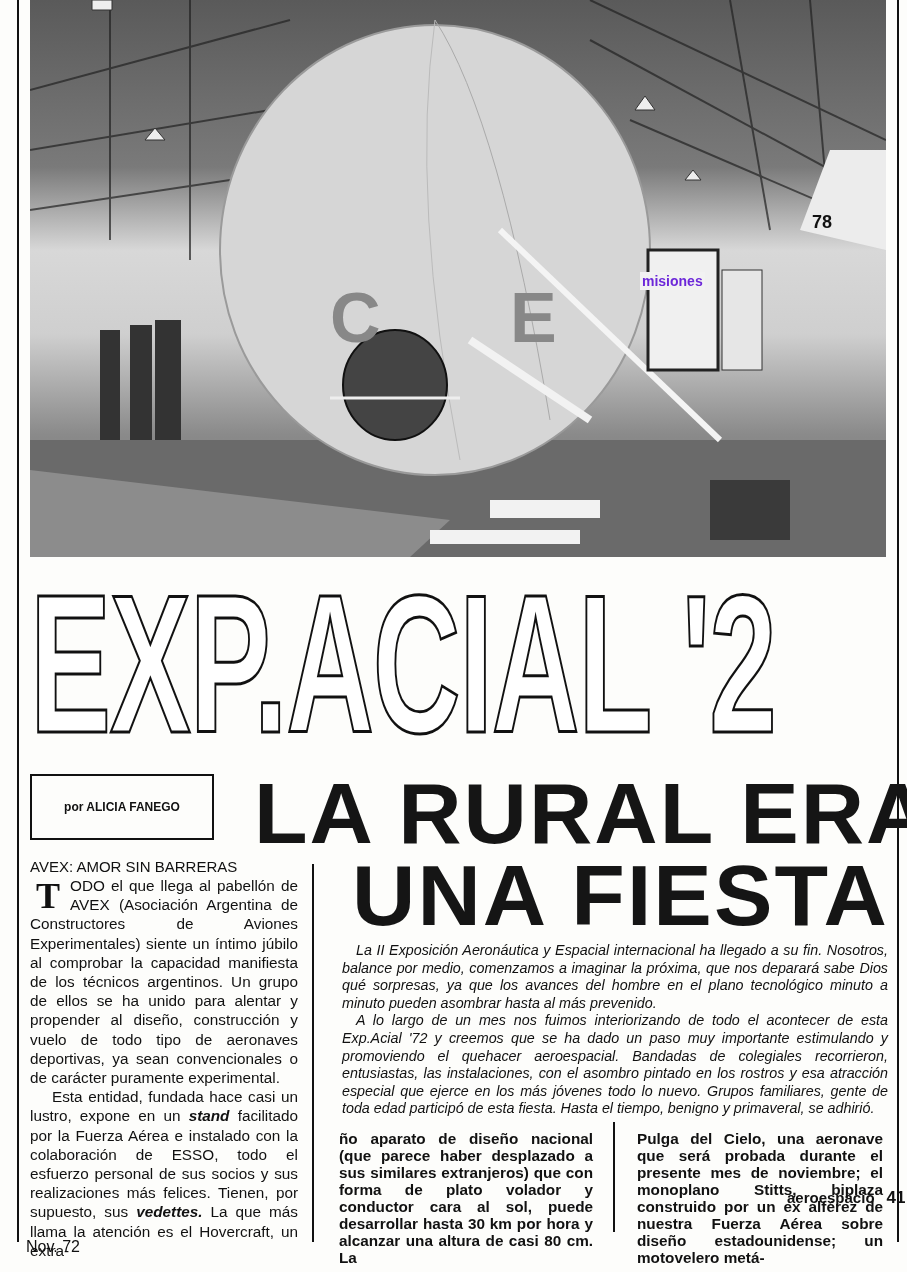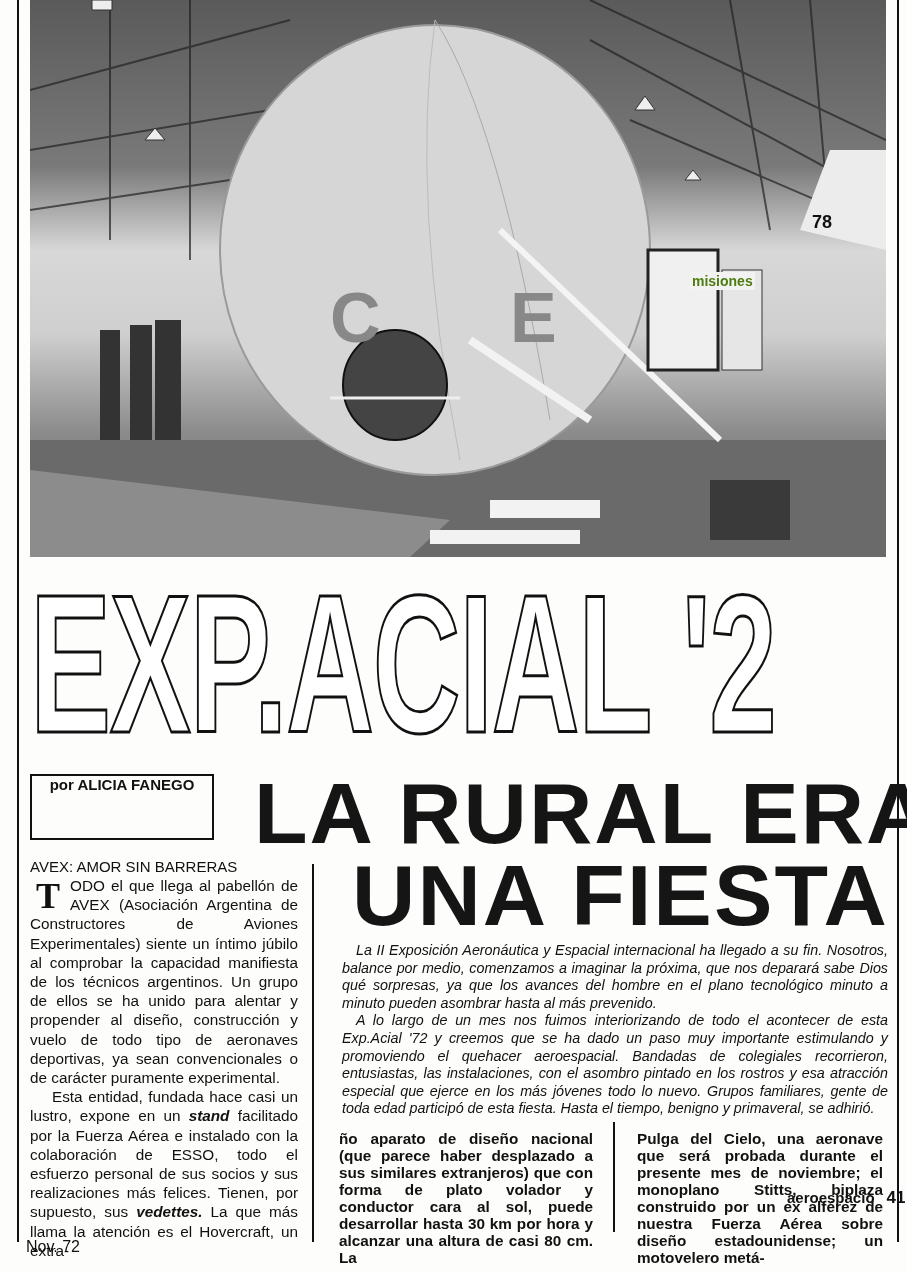--- a/index.html
+++ b/index.html
@@ -12,35 +12,35 @@
   .frame-right { position: absolute; left: 897px; top: 0; width: 2px; height: 1242px; background: #111; }
 
   
   .photo {
     position: absolute; left: 30px; top: 0; width: 856px; height: 557px; overflow: hidden;
     background: linear-gradient(180deg, #5a5a5a 0%, #7a7a7a 30%, #d8d8d8 45%, #cfcfcf 60%, #8a8a8a 78%, #6c6c6c 100%);
   }
   .photo svg { position: absolute; left: 0; top: 0; }
   .photo .balloon-label { position: absolute; left: 300px; top: 278px; font: bold 70px "Liberation Sans", sans-serif; color: #888; letter-spacing: 55px; }
   .photo .tail-label { position: absolute; left: 782px; top: 212px; font: bold 18px "Liberation Sans", sans-serif; color: #111; }
-  .photo .sign-label { position: absolute; left: 660px; top: 272px; font: bold 14px "Liberation Sans", sans-serif; color: #4d7c0f; background: #f2f2f2; padding: 1px 2px; }
+  .photo .sign-label { position: absolute; left: 610px; top: 272px; font: bold 14px "Liberation Sans", sans-serif; color: #6d28d9; background: #f2f2f2; padding: 1px 2px; }
 
   
   .headline-outline {
     position: absolute; left: 30px; top: 580px; width: 720px; height: 170px;
     font-family: "Liberation Sans Narrow", "Liberation Sans", sans-serif;
     font-weight: bold; font-size: 196px; line-height: 170px;
     color: #fff; -webkit-text-stroke: 3px #111;
     transform: scaleX(0.62); transform-origin: left top; white-space: nowrap; letter-spacing: -2px;
   }
 
   .byline-box {
     position: absolute; left: 30px; top: 774px; width: 180px; height: 62px;
-    border: 2px solid #111; display: flex; align-items: flex-start; justify-content: center;
-    font-weight: bold; font-size: 15px;
+    border: 2px solid #111; display: flex; align-items: center; justify-content: center;
+    font-weight: bold; font-size: 12px;
   }
   .headline-solid {
     position: absolute; font-weight: bold; font-size: 86px; line-height: 86px;
     color: #151515; white-space: nowrap; letter-spacing: 2px;
     transform: scaleX(1.02); transform-origin: left top;
   }
   .hs1 { left: 254px; top: 770px; }
   .hs2 { left: 352px; top: 852px; }
 
   .section-head { position: absolute; left: 30px; top: 858px; font-weight: normal; font-size: 15px; }

